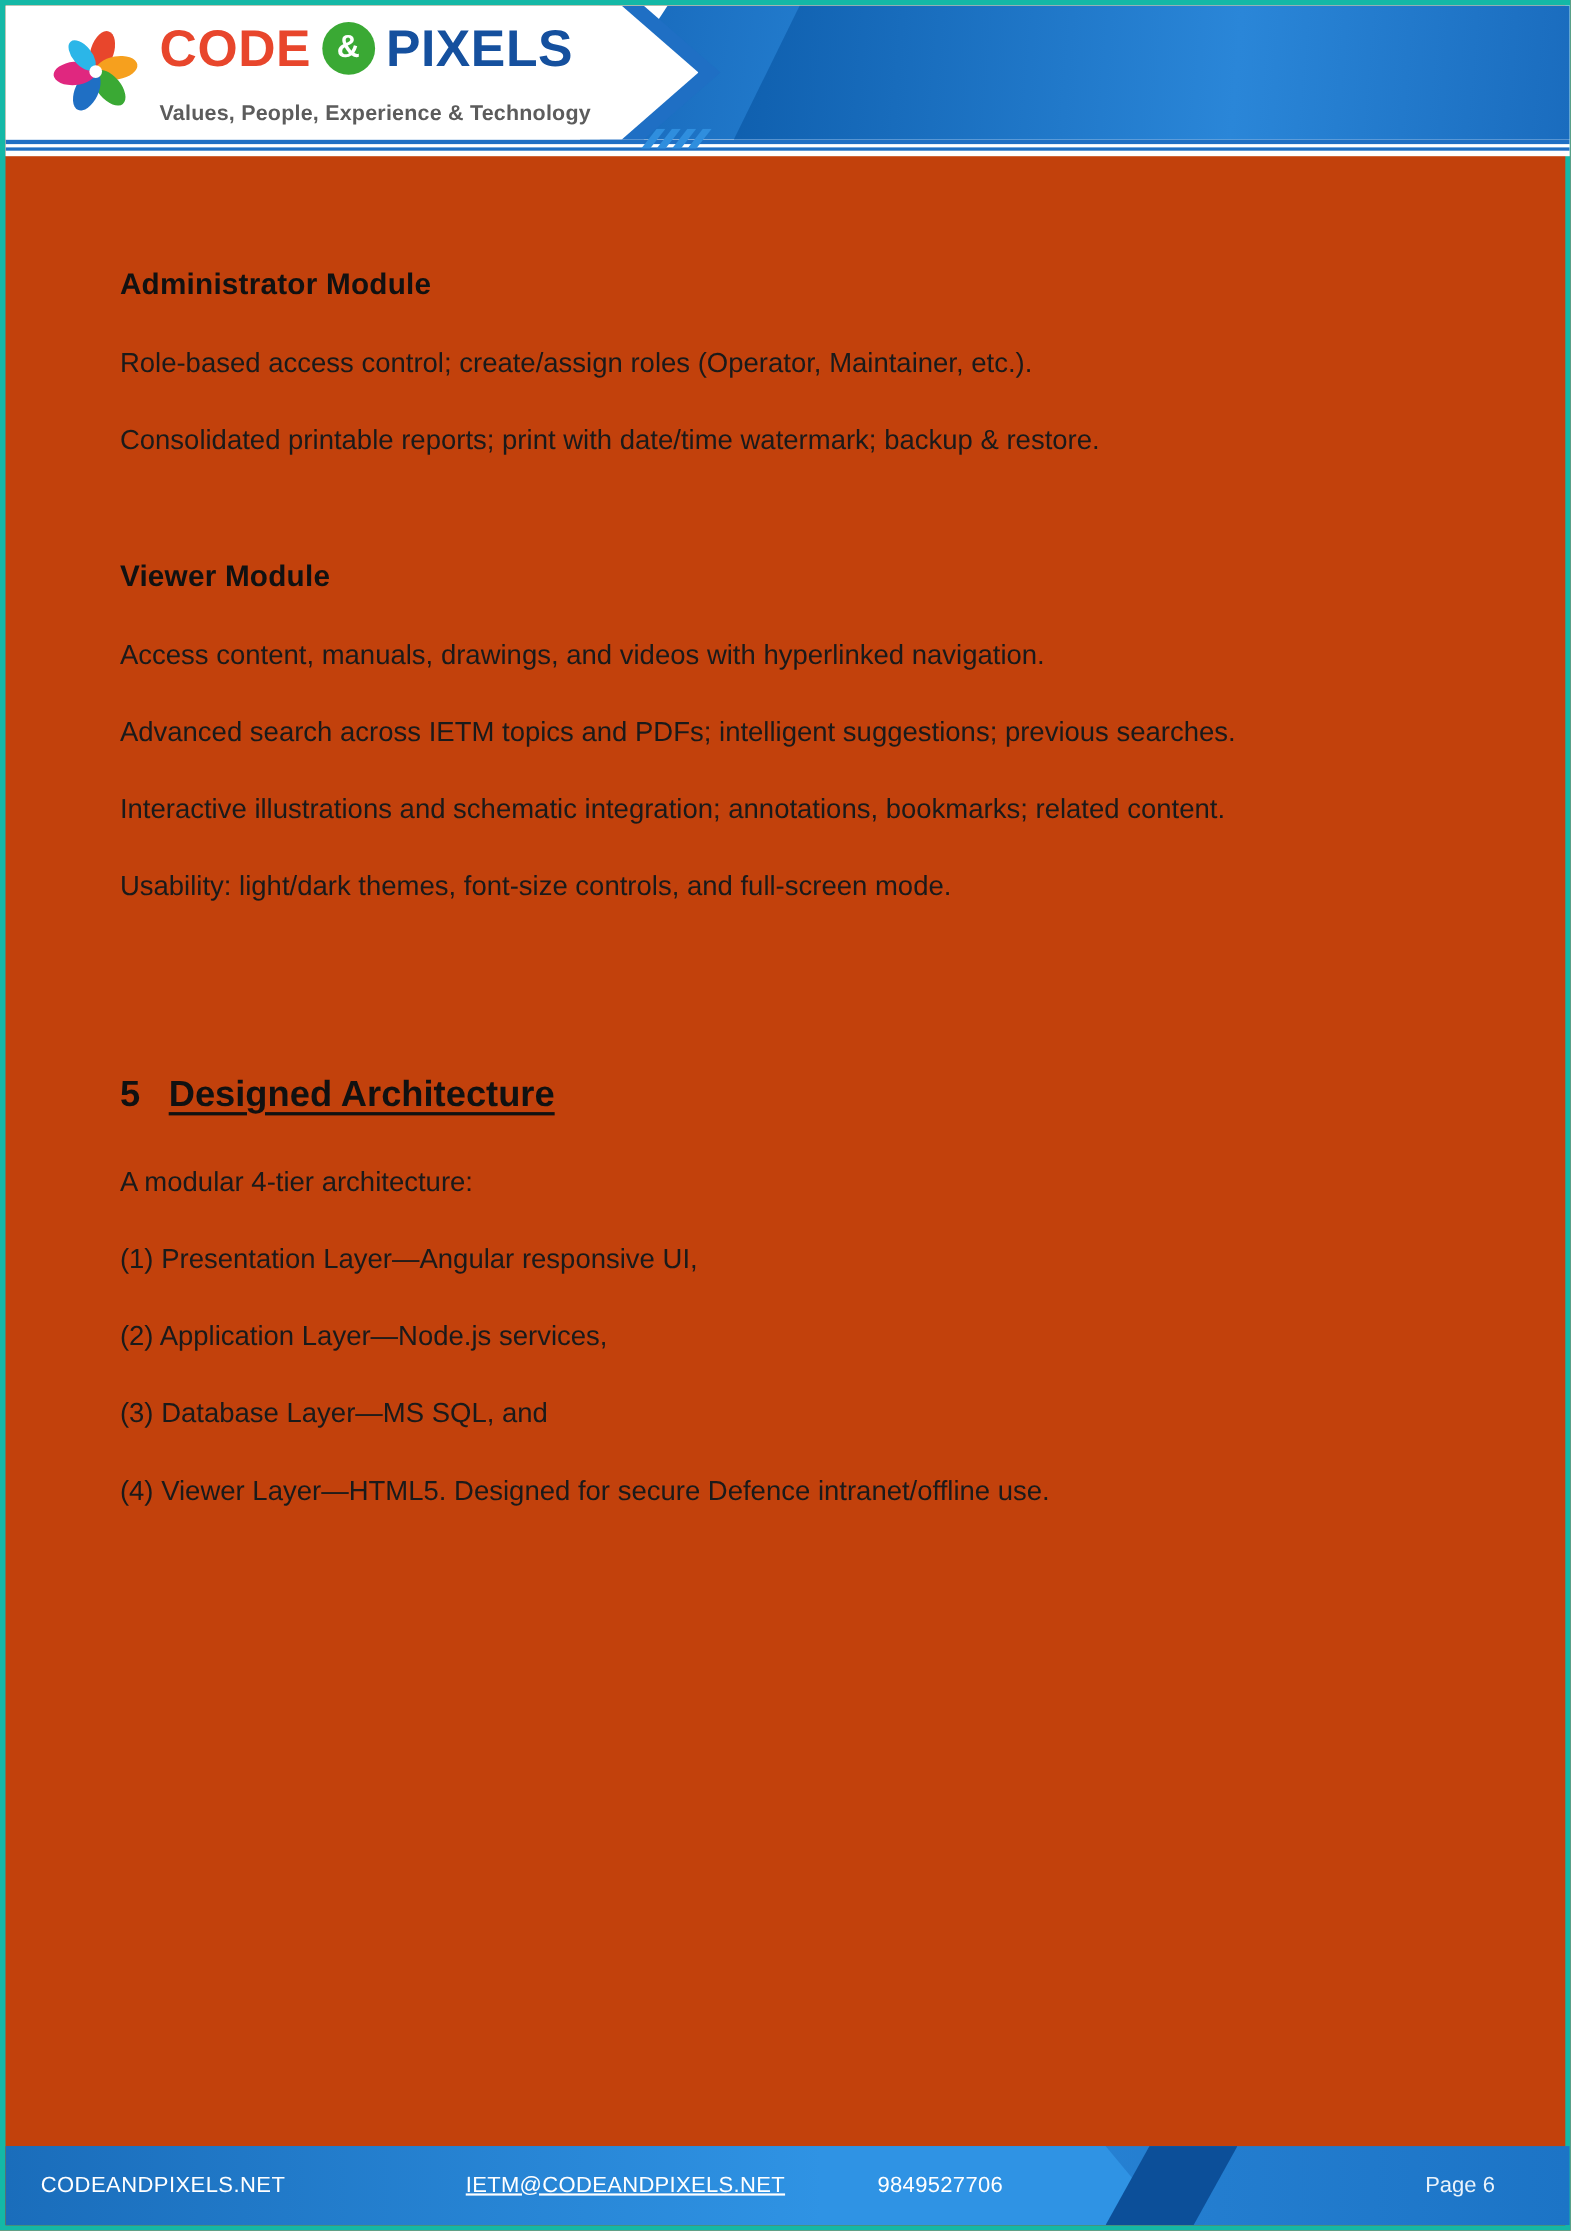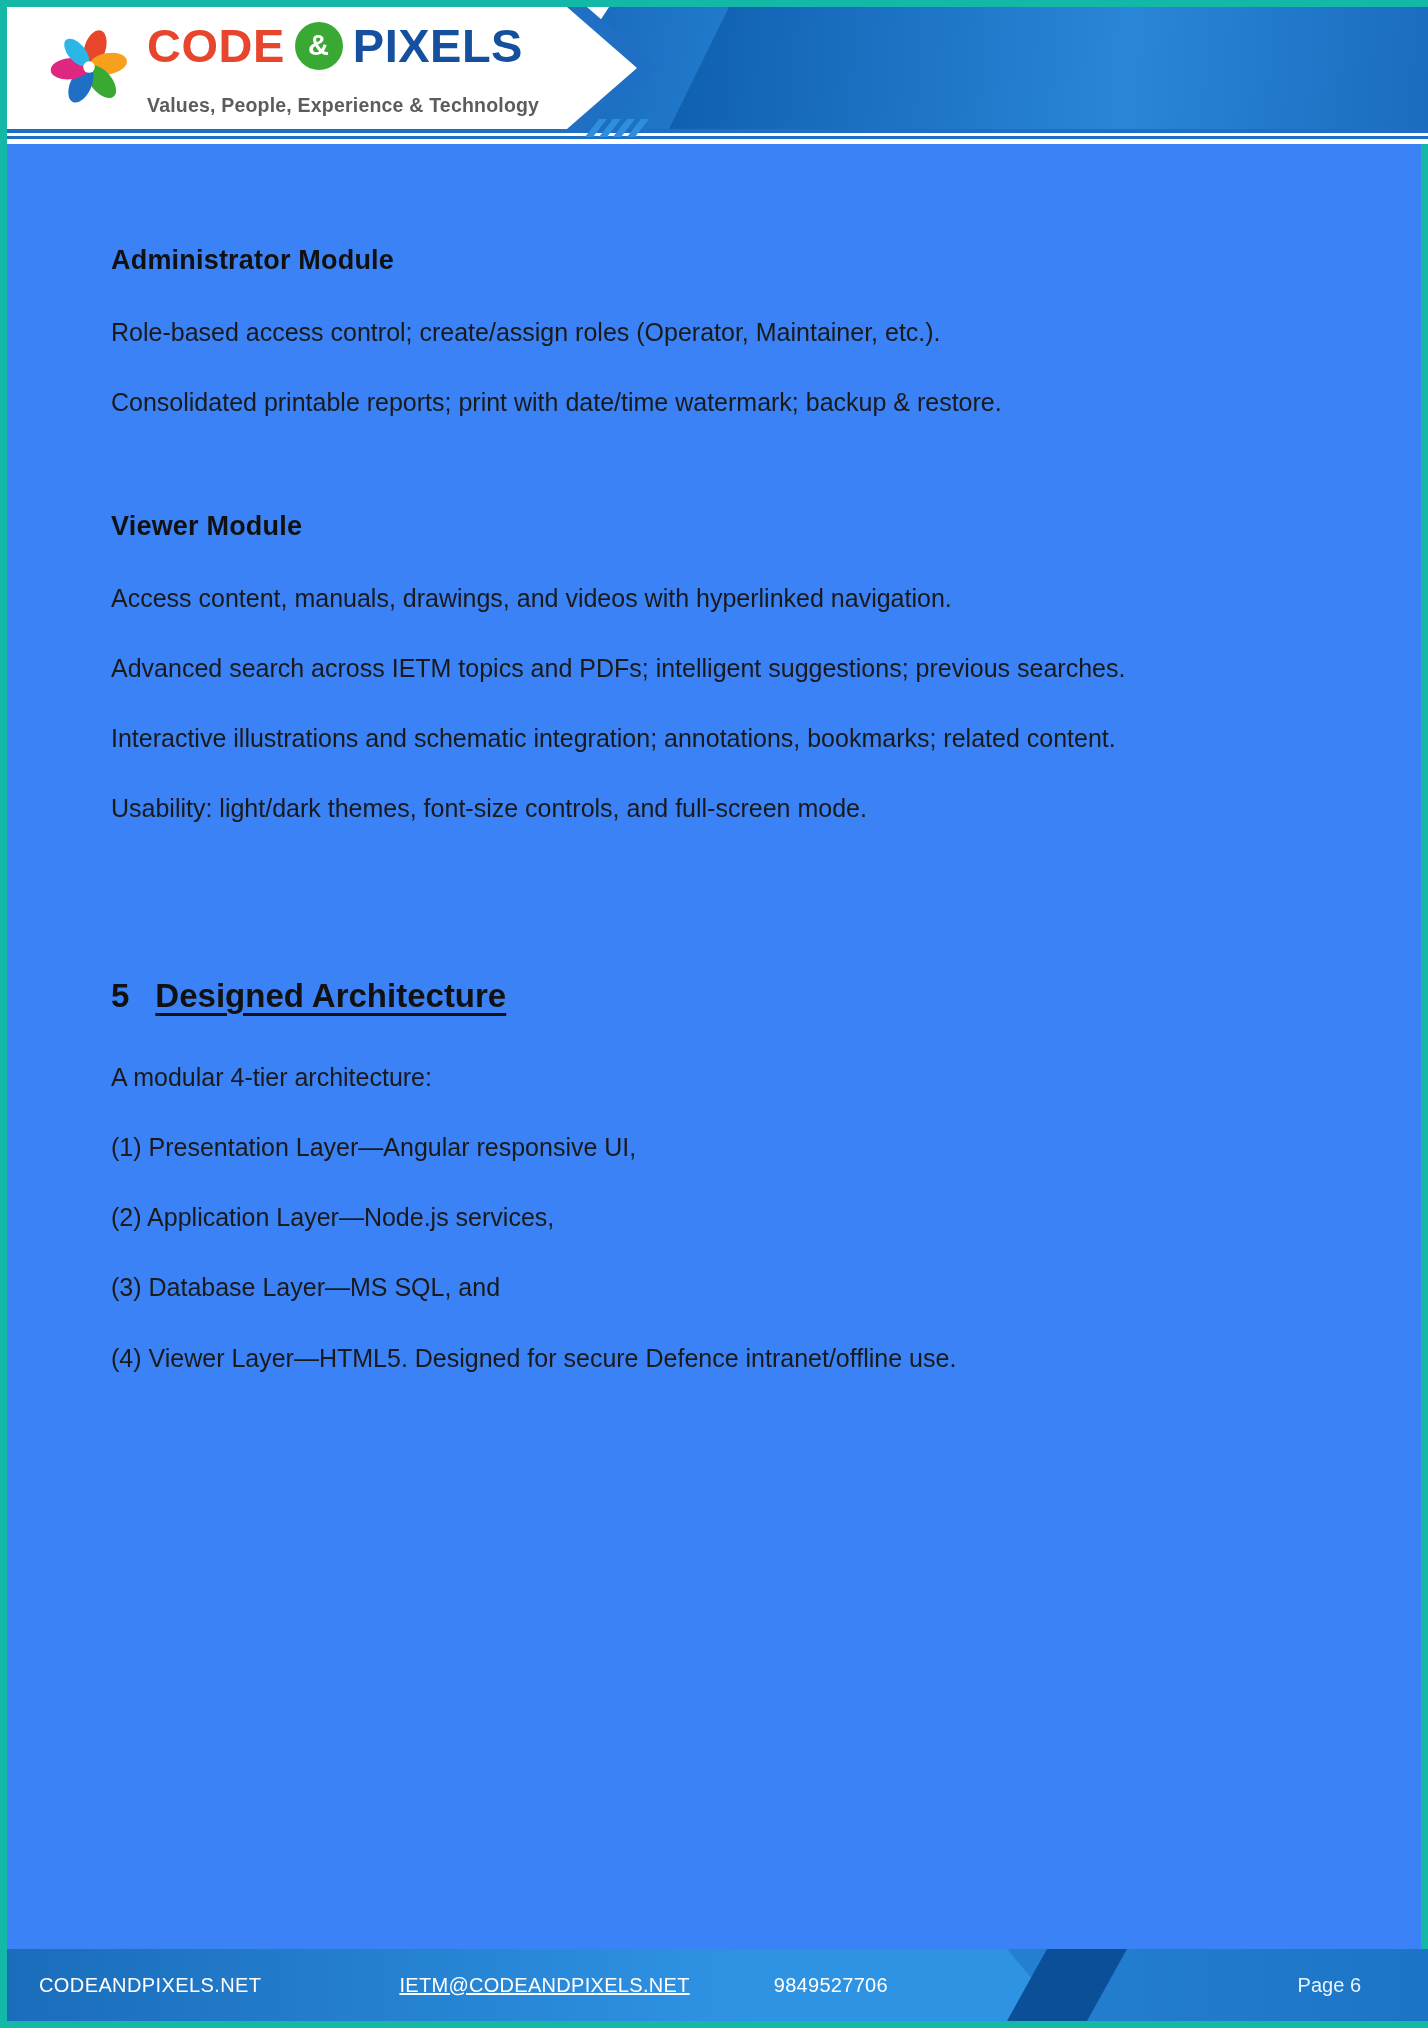--- a/index.html
+++ b/index.html
@@ -14,22 +14,22 @@
     color: #1a1a1a;
     position: relative;
     overflow: hidden;
   }
 
   .page {
     position: relative;
     width: 1428px;
     height: 2028px;
     box-sizing: border-box;
-    border: 7px solid #14b8a6;
-    background: #3b82f6;
+    border: 5px solid #14b8a6;
+    background: #c2410c;
   }
 
   
   .header {
     position: absolute;
     top: 0;
     left: 0;
     width: 1422px;
     height: 137px;
     background: #ffffff;
@@ -243,21 +243,21 @@
     align-items: center;
     color: #ffffff;
     font-size: 20px;
     gap: 48px;
   }
   .footer-site {
     margin-left: 32px;
     letter-spacing: 0.4px;
   }
   .footer-mail {
-    margin-left: 90px;
+    margin-left: 116px;
     text-decoration: underline;
     letter-spacing: 0.3px;
   }
   .footer-phone {
     margin-left: 36px;
     letter-spacing: 0.3px;
   }
   .footer-page {
     position: absolute;
     right: 68px;

